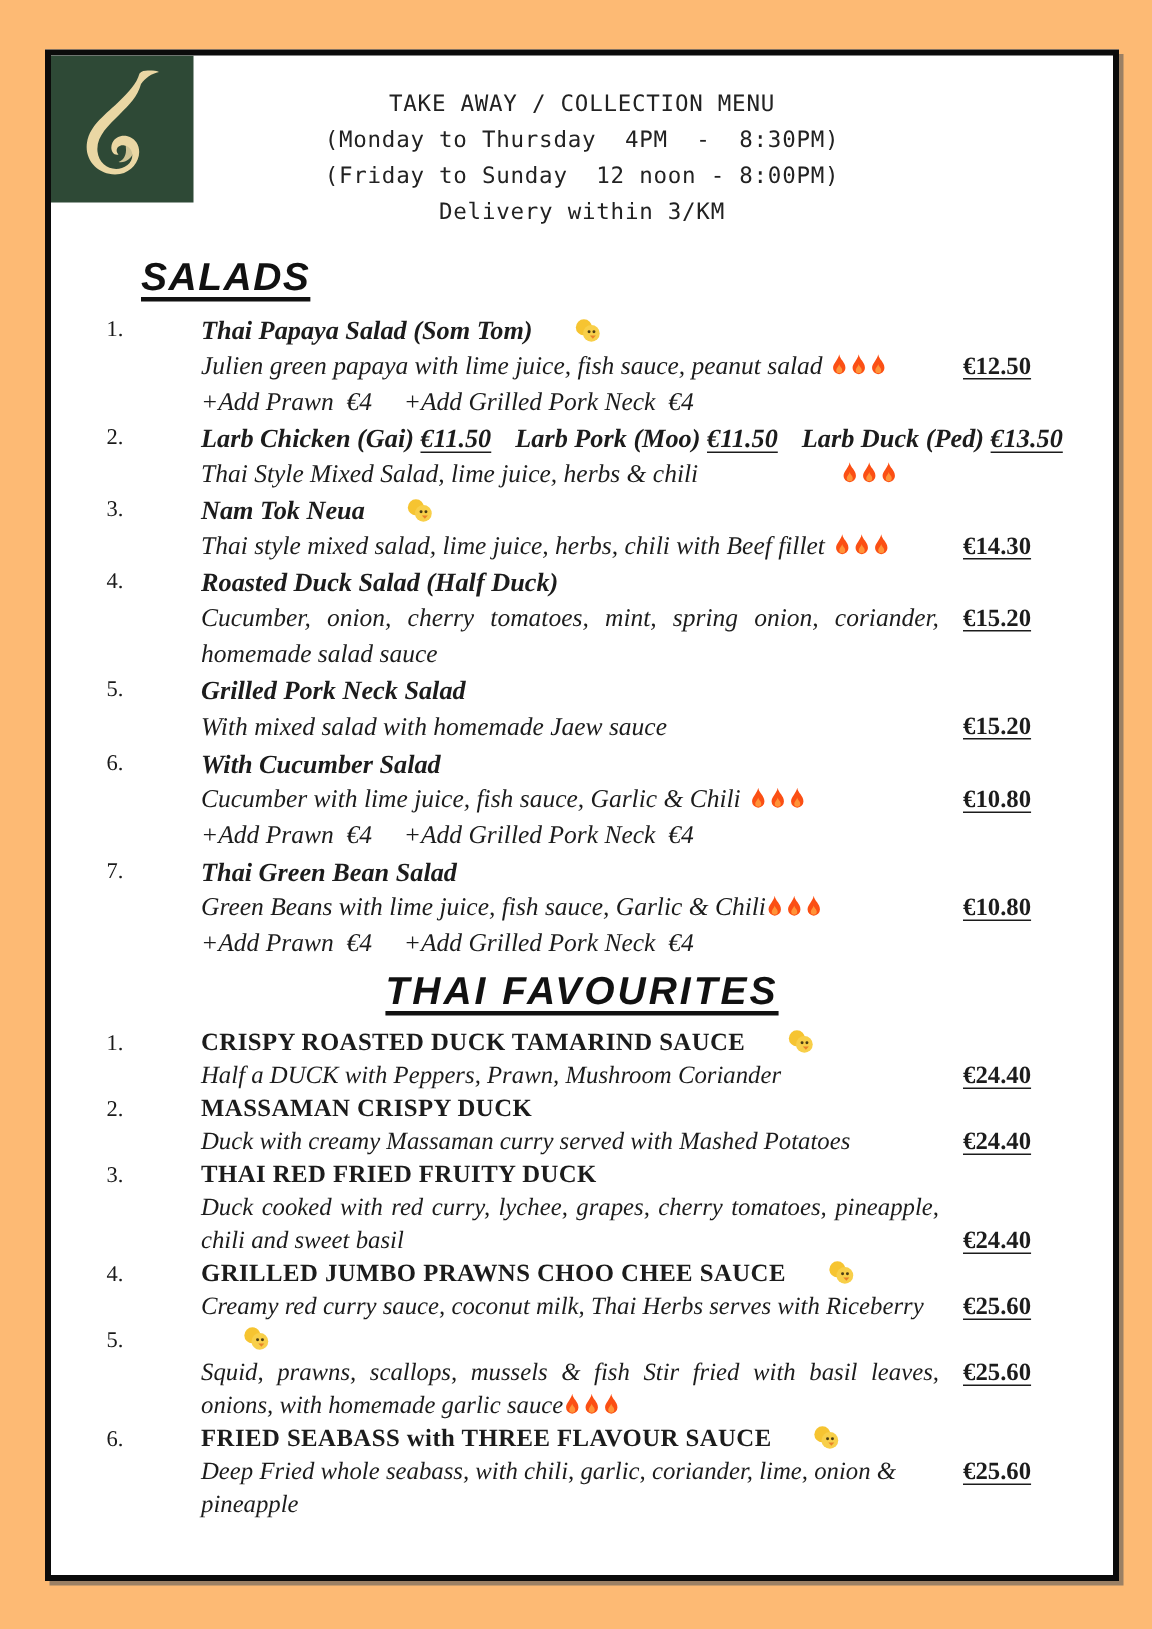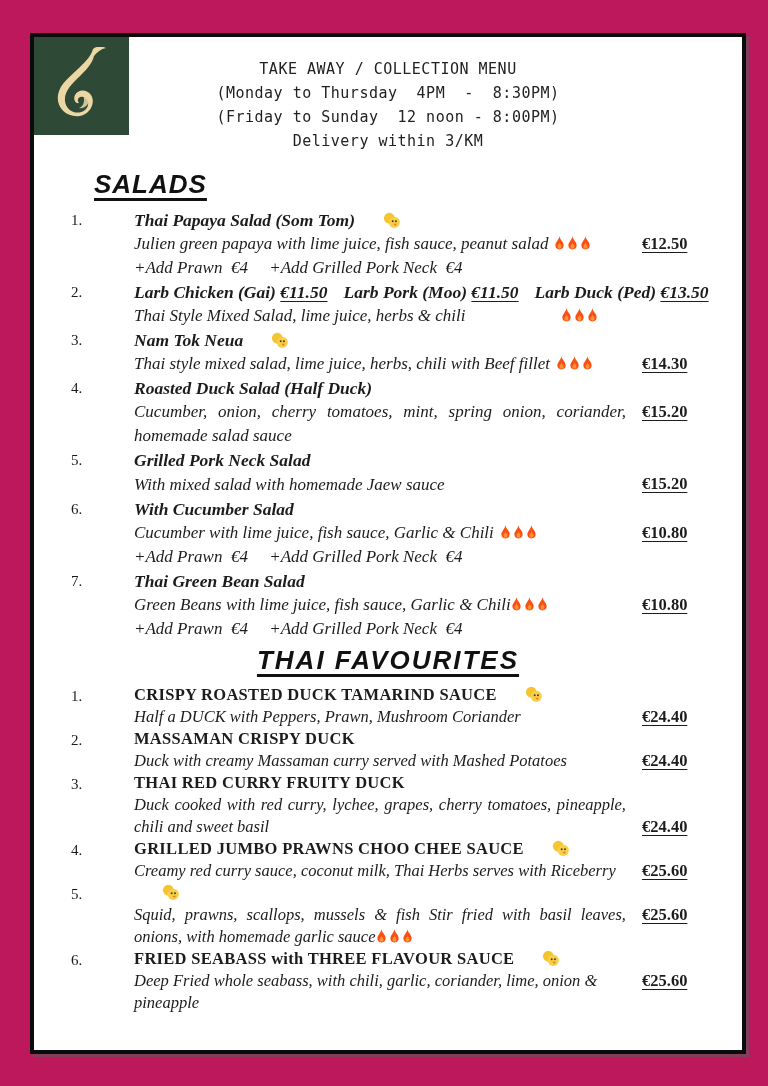--- a/index.html
+++ b/index.html
@@ -1,21 +1,21 @@
 <!DOCTYPE html>
 <html><head>
 <meta charset="utf-8">
 <style>
   html,body{margin:0;padding:0;}
   body{
     width:768px;height:1086px;background:#ffffff;
     font-family:"Liberation Serif",serif;color:#1c1c1c;
     -webkit-font-smoothing:antialiased;
   }
-  .page{position:relative;width:768px;height:1086px;background:#be185d;overflow:hidden;}
+  .page{position:relative;width:768px;height:1086px;background:#fdba74;overflow:hidden;}
   .frame{
     position:absolute;left:30px;top:33px;width:708px;height:1013px;
     border:4px solid #0b0b0b;background:#fff;overflow:hidden;
     box-shadow:3px 3px 0 rgba(90,90,90,.6);
   }
   .logo{
     position:absolute;left:0;top:0;width:95px;height:98px;background:#2e4936;
     display:flex;align-items:center;justify-content:center;z-index:2;
   }
   .header{
@@ -226,21 +226,21 @@
             <div class="num">2.</div>
             <div class="content">
               <div class="title-line"><span>MASSAMAN CRISPY DUCK</span></div>
               <div class="desc"><span>Duck with creamy Massaman curry served with Mashed Potatoes</span></div>
             </div>
             <div class="price"><span>€24.40</span></div>
           </div>
           <div class="item">
             <div class="num">3.</div>
             <div class="content">
-              <div class="title-line"><span>THAI RED CURRY FRUITY DUCK</span></div>
+              <div class="title-line"><span>THAI RED FRIED FRUITY DUCK</span></div>
               <div class="desc justify"><span>Duck cooked with red curry, lychee, grapes, cherry tomatoes, pineapple, chili and sweet basil</span></div>
             </div>
             <div class="price pl2"><span>€24.40</span></div>
           </div>
           <div class="item">
             <div class="num">4.</div>
             <div class="content">
               <div class="title-line"><span>GRILLED JUMBO PRAWNS CHOO CHEE SAUCE</span><svg class="chick-svg" width="18" height="17" viewBox="0 0 20 18">
                   <circle cx="7" cy="6.5" r="6" fill="#f6c431"></circle>
                   <circle cx="12.5" cy="11" r="6.2" fill="#f8cf49"></circle>

